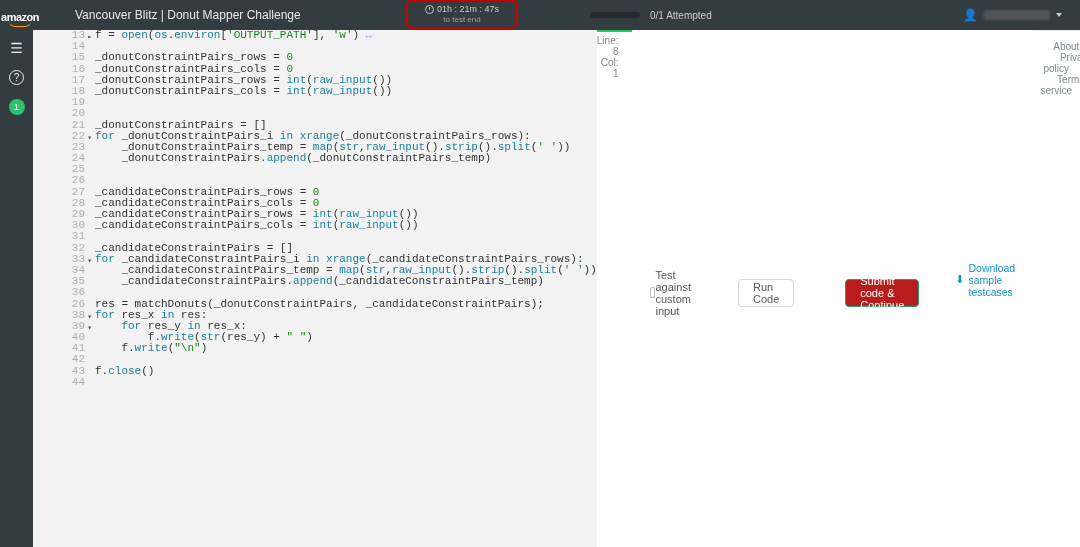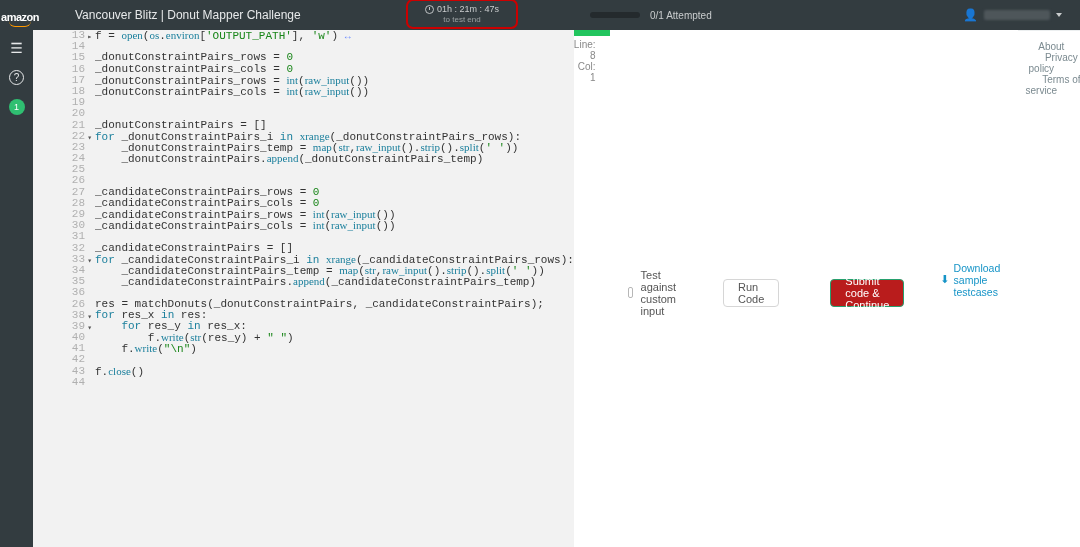--- a/index.html
+++ b/index.html
@@ -32,31 +32,31 @@
 
   
   .main { position:absolute; left:33px; right:0; top:30px; bottom:0; background:#fff; display:flex; }
   .editor-header { height:42px; background:#f2f2f2; border-bottom:1px solid #e5e5e5; } 
 
   .code-area { background:#f2f2f2; font-family: Menlo, Consolas, "Courier New", monospace; font-size:11px; line-height:11.2px; color:#333; padding:0; }
   .code-line { display:flex; height:11.2px; white-space:pre; }
   .gutter { width:58px; text-align:right; color:#b0b0b0; padding-right:6px; user-select:none; position:relative;}
   .fold { position:absolute; right:-1px; top:1px; font-size:8px; color:#555; }
   .code { padding-left:4px; }
-  .tok-fn { color:#1a7f9c;font-family:Liberation Serif, serif; }
+  .tok-fn { color:#1a7f9c; }
   .tok-str { color:#1a861a; }
   .tok-kw { color:#1a7f9c; }
   .tok-num { color:#1a861a; }
   .arrows { color:#6b8bff; font-size:10px; }
 
-  .status-bar { height:20px; background:#fff; border-top:6px solid #22c55e; text-align:right; padding:3px 14px 0 0; font-size:10px; color:#888; }
+  .status-bar { height:20px; background:#fff; border-top:2px solid #22c55e; text-align:right; padding:3px 14px 0 0; font-size:10px; color:#888; }
 
   
   .controls { display:flex; align-items:center; justify-content:space-between; padding:14px 18px 6px 18px; }
-  .chk-row { display:flex; align-items:center; gap:8px; color:#555; font-size:11px; }
+  .chk-row { display:flex; align-items:center; gap:0; color:#555; font-size:11px; }
   .chk { width:11px; height:11px; border:1px solid #b7b7b7; border-radius:2px; background:#fff; }
   .btns { display:flex; gap:10px; }
   .btn { height:28px; padding:0 14px; border-radius:4px; font-size:11px; display:flex; align-items:center; cursor:pointer;margin-left:41px; }
   .btn-outline { background:#fff; border:1px solid #d6d6d6; color:#555; }
   .btn-green { background:#b91c1c; border:1px solid #27a06e; color:#fff; }
 
   .hint-row { padding:4px 18px 22px 18px; display:flex; align-items:center; gap:12px; font-size:10.5px; }
   .dl-link { color:#1694c7; display:flex; align-items:center; gap:4px; cursor:pointer;}
   .dl-icon { font-size:11px; }
   .hint-text { color:#a9a9a9; font-style:italic; }

